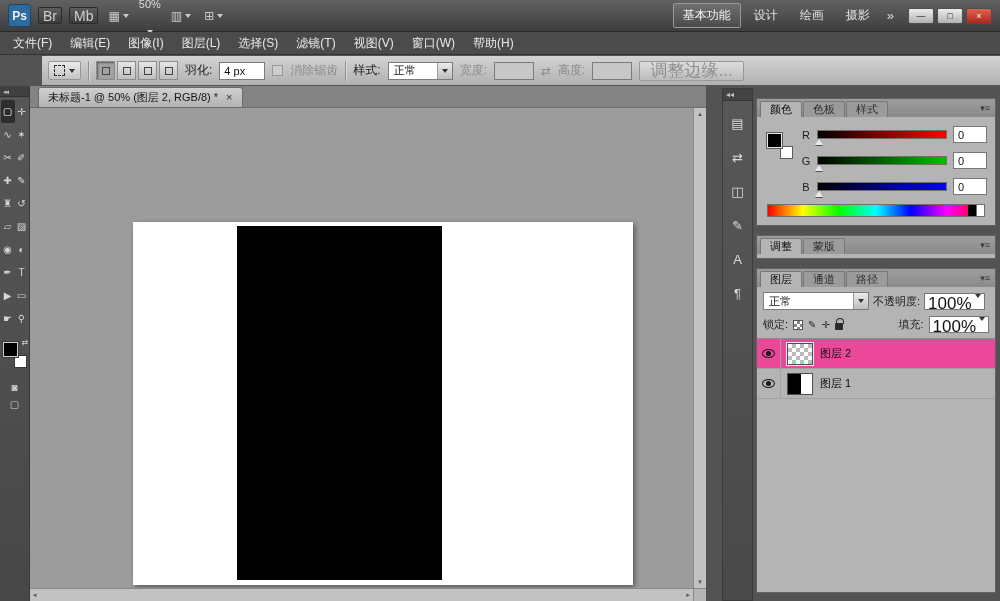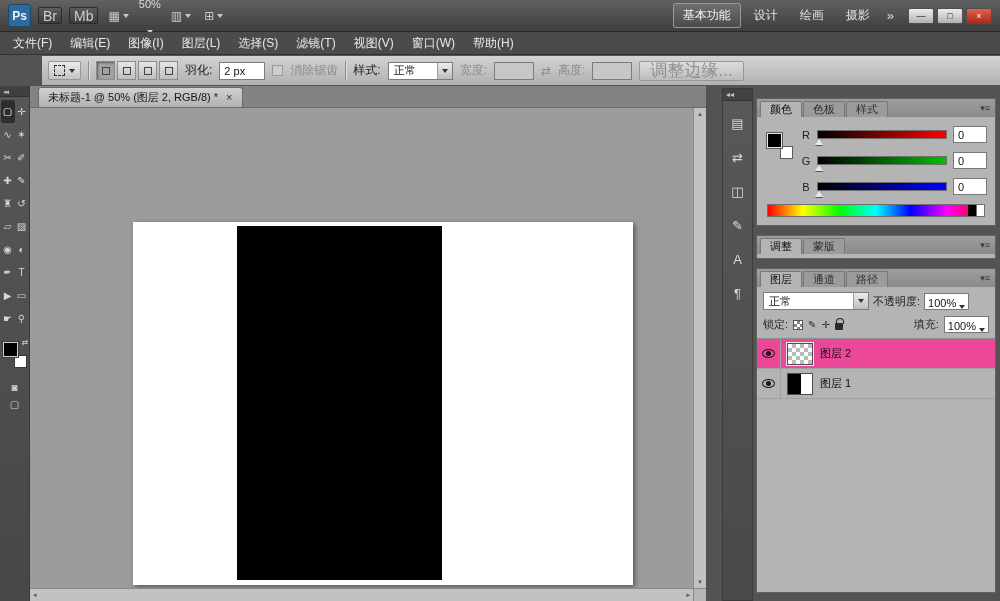--- a/index.html
+++ b/index.html
@@ -150,22 +150,22 @@
   .spec-white { flex:1; background:#fff; border-left:1px solid #6f6f6f; }
 
   .gap { height:9px; background:#535353; }
   .adjust-body { height:4px; }
 
   
   .layers-group { flex:1; display:flex; flex-direction:column; }
   .blend-row { display:flex; align-items:center; gap:4px; padding:5px 6px 3px 6px; }
   .blend-select { width:106px; }
   .small-label { font-size:11px; color:#1e1e1e; white-space:nowrap; }
-  .val-box { display:flex; align-items:flex-end; gap:3px; background:#fff; border:1px solid #787878;
-    height:17px; padding:0 3px; font-size:11px; color:#111; }
+  .val-box { display:flex; align-items:flex-start; gap:3px; background:#fff; border:1px solid #787878;
+    height:17px; padding:0 3px; font-size:17px; color:#111; }
   .lock-row { display:flex; align-items:center; gap:5px; padding:3px 6px 5px 6px;
     border-bottom:1px solid #8d8d8d; }
   .lk-checker { width:10px; height:10px; border:1px solid #555;
     background-image:linear-gradient(45deg,#888 25%,transparent 25%,transparent 75%,#888 75%),
       linear-gradient(45deg,#888 25%,transparent 25%,transparent 75%,#888 75%);
     background-size:6px 6px; background-position:0 0,3px 3px; background-color:#fff; }
   .lk-glyph { font-size:10px; color:#2a2a2a; }
   .padlock { width:8px; height:7px; background:#2a2a2a; border-radius:1px; position:relative; margin-top:4px; }
   .padlock::before { content:''; position:absolute; top:-5px; left:1px; width:6px; height:5px;
     border:1.5px solid #2a2a2a; border-bottom:none; border-radius:4px 4px 0 0; }
@@ -254,21 +254,21 @@
           <span class="mode-sq"></span>
         </div>
       <div class="mode-icon">
           <span class="mode-sq"></span>
         </div>
       <div class="mode-icon">
           <span class="mode-sq"></span>
         </div>
     </div>
     <span class="opt-label">羽化:</span>
-    <div class="text-input">2 px</div>
+    <div class="text-input">4 px</div>
     <span class="checkbox"></span>
     <span class="opt-label disabled">消除锯齿</span>
     <div class="opt-sep"></div>
     <span class="opt-label">样式:</span>
     <div class="select">
       <span class="val">正常</span>
       <span class="btn">
           <span class="dd-arrow-dark"></span>
         </span>
     </div>

